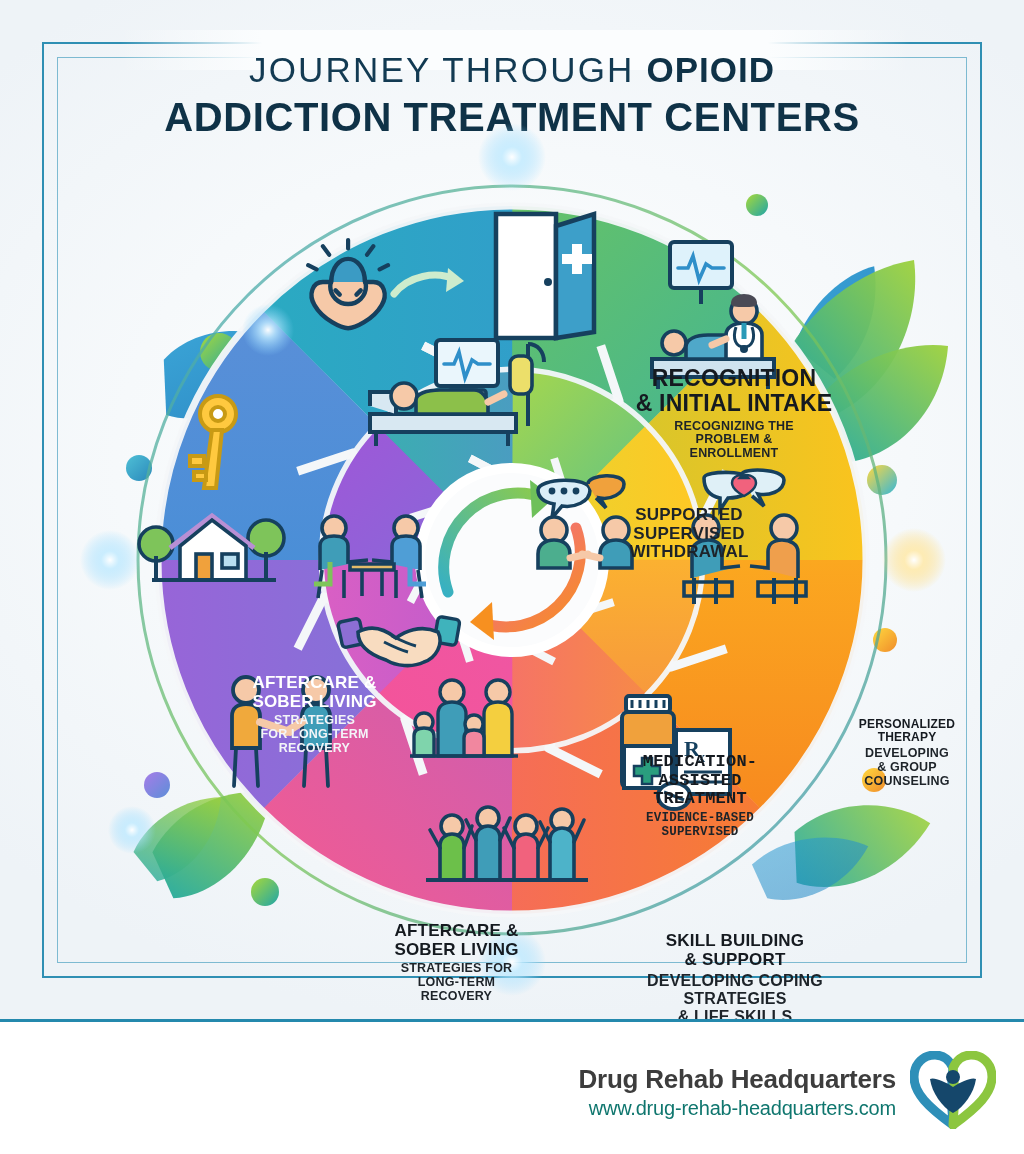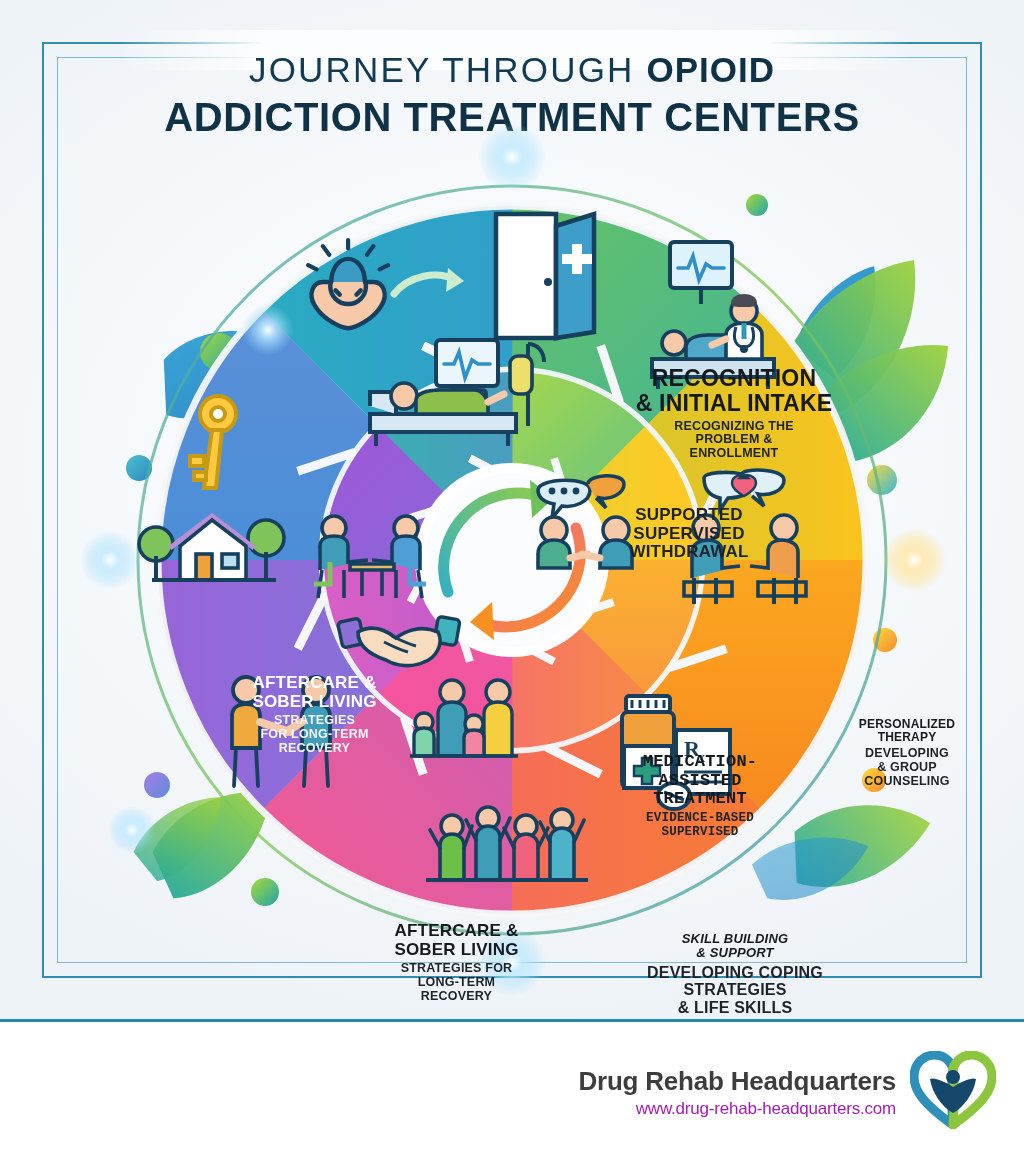--- a/index.html
+++ b/index.html
@@ -72,34 +72,34 @@
   #lbl-detox { left:512px; top:363px; width:170px; }
   #lbl-detox .h { font-size:17px; } #lbl-detox .s { font-size:17px; }
 
   #lbl-therapy { left:735px; top:578px; width:160px; }
   #lbl-therapy .h { font-size:12px; } #lbl-therapy .s { font-size:12.5px; }
 
   #lbl-mat { left:518px; top:613px; width:180px;font-family:Liberation Mono, monospace; }
   #lbl-mat .h { font-size:17px; } #lbl-mat .s { font-size:12.5px; }
 
   #lbl-skill { left:553px; top:792px; width:180px; }
-  #lbl-skill .h { font-size:13px;font-style:italic; } #lbl-skill .s { font-size:16px; }
+  #lbl-skill .h { font-size:17px; } #lbl-skill .s { font-size:16px; }
 
   #lbl-aftercare-inner { left:272px; top:782px; width:185px; }
   #lbl-aftercare-inner .h { font-size:17px; } #lbl-aftercare-inner .s { font-size:12.5px; }
 
   #lbl-aftercare-outer { left:130px; top:534px; width:185px; }
   #lbl-aftercare-outer .h { font-size:17px; } #lbl-aftercare-outer .s { font-size:12.5px; }
 
   
   #footer { position:absolute; left:0; top:1023px; width:1024px; height:131px; background:#fff; }
   #footer-inner { position:absolute; right:28px; top:28px; display:flex; align-items:center; gap:14px; }
   #footer-text { text-align:right; }
   #brand-name { font-size:26px; font-weight:800; color:#3d3d3d; letter-spacing:-.2px; }
-  #brand-url  { font-size:17px; color:#a21caf; margin-top:2px; letter-spacing:-.2px; }
+  #brand-url  { font-size:20px; color:#0f766e; margin-top:2px; letter-spacing:-.2px; }
 </style>
 </head>
 <body>
 
 <div id="infographic">
 
   <div class="frame-outer"></div>
   <div class="frame-inner"></div>
   <div class="frame-mask-top"></div>
 

